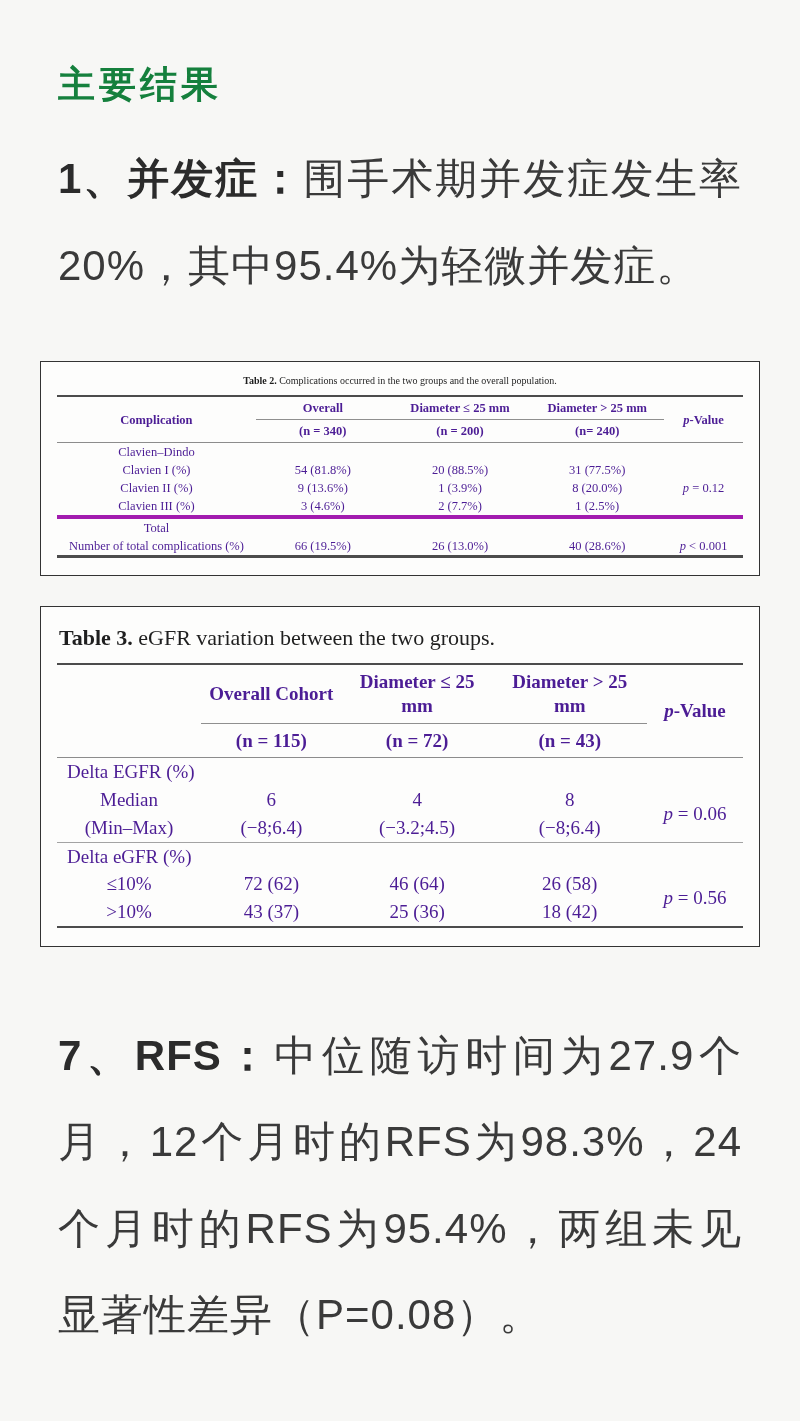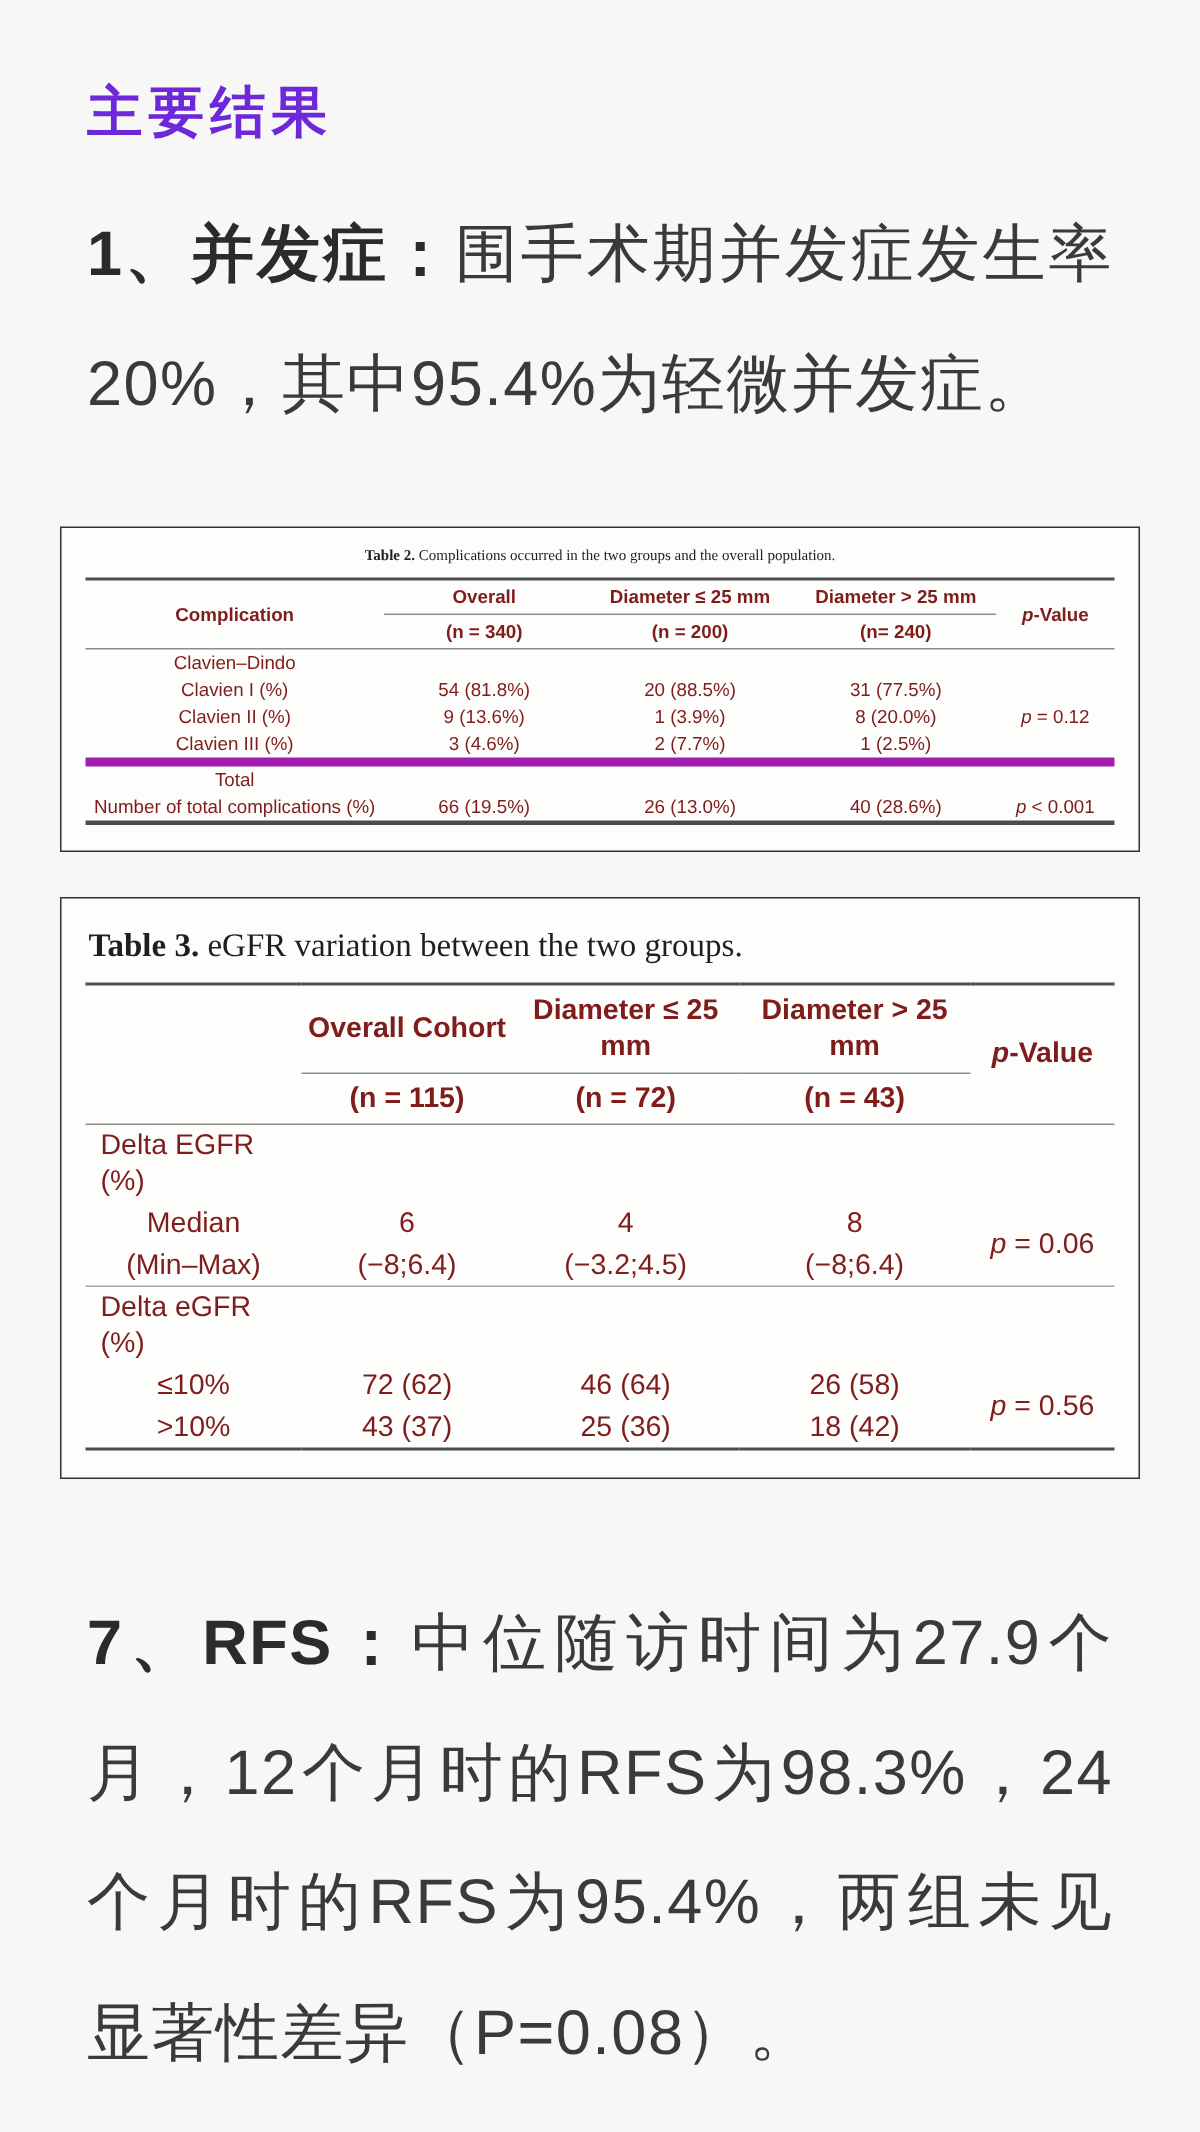--- a/index.html
+++ b/index.html
@@ -6,24 +6,24 @@
   html, body { margin: 0; padding: 0; }
   body {
     width: 800px; height: 1421px; overflow: hidden;
     background: #f7f7f5;
     font-family: "Liberation Sans", "DejaVu Sans", sans-serif;
   }
   .page { padding-top: 44px; }
 
   
   .page-title {
-    margin: 6px 58px;
+    margin: 16px 58px;
     font-family: "Liberation Serif", "DejaVu Serif", serif;
     font-size: 37px; font-weight: bold;
-    color: #6d28d9; letter-spacing: 4px;
+    color: #15803d; letter-spacing: 4px;
   }
 
   
   .para {
     margin: 26px 58px 0;
     font-size: 42px; line-height: 2.06;
     color: #3a3a3a; text-align: justify;
     letter-spacing: 1px;
   }
   .para .pfx { font-weight: bold; color: #2b2b2b; }
@@ -41,33 +41,33 @@
 
   .tcaption {
     font-family: "Liberation Serif", "DejaVu Serif", serif;
     color: #1f1f1f;
   }
   .t2-caption { font-size: 10px; text-align: center; margin-bottom: 9px; }
   .t3-caption { font-size: 22px; text-align: left; margin: 2px 0 12px 2px; }
 
   table {
     width: 100%; border-collapse: collapse; table-layout: fixed;
-    font-family: Liberation Sans, sans-serif;
-    color: #7f1d1d;
+    font-family: Liberation Serif, serif;
+    color: #4c1d95;
   }
   th, td { text-align: center; vertical-align: middle; font-weight: normal; }
   .pv-i { font-style: italic; }
 
   
   .t2 { font-size: 12.5px; border-top: 2px solid #4c4c4c; border-bottom: 3px solid #4c4c4c; }
   .t2 th, .t2 td { padding: 1px 2px; line-height: 1.28; }
   .t2 thead th { font-weight: bold; padding: 3px 2px; }
   .t2 thead th.grp { border-bottom: 1px solid #8f8f8f; }
   .t2 thead { border-bottom: 1.5px solid #8c8c8c; }
-  .t2 tr.rule td { border-top: 6px solid #a21caf; }
+  .t2 tr.rule td { border-top: 4px solid #a21caf; }
 
   
   .t3 { font-size: 19px; border-top: 2px solid #4c4c4c; border-bottom: 2.5px solid #4c4c4c; }
   .t3 th, .t3 td { padding: 2px 3px; line-height: 1.25; }
   .t3 thead th { font-weight: bold; padding: 5px 3px; }
   .t3 thead th.grp { border-bottom: 1.5px solid #8f8f8f; }
   .t3 thead { border-bottom: 1.5px solid #8c8c8c; }
   .t3 tr.rule td { border-top: 1.5px solid #a3a3a3; }
   .t3 td.left { text-align: left; padding-left: 10px; }
 </style>

